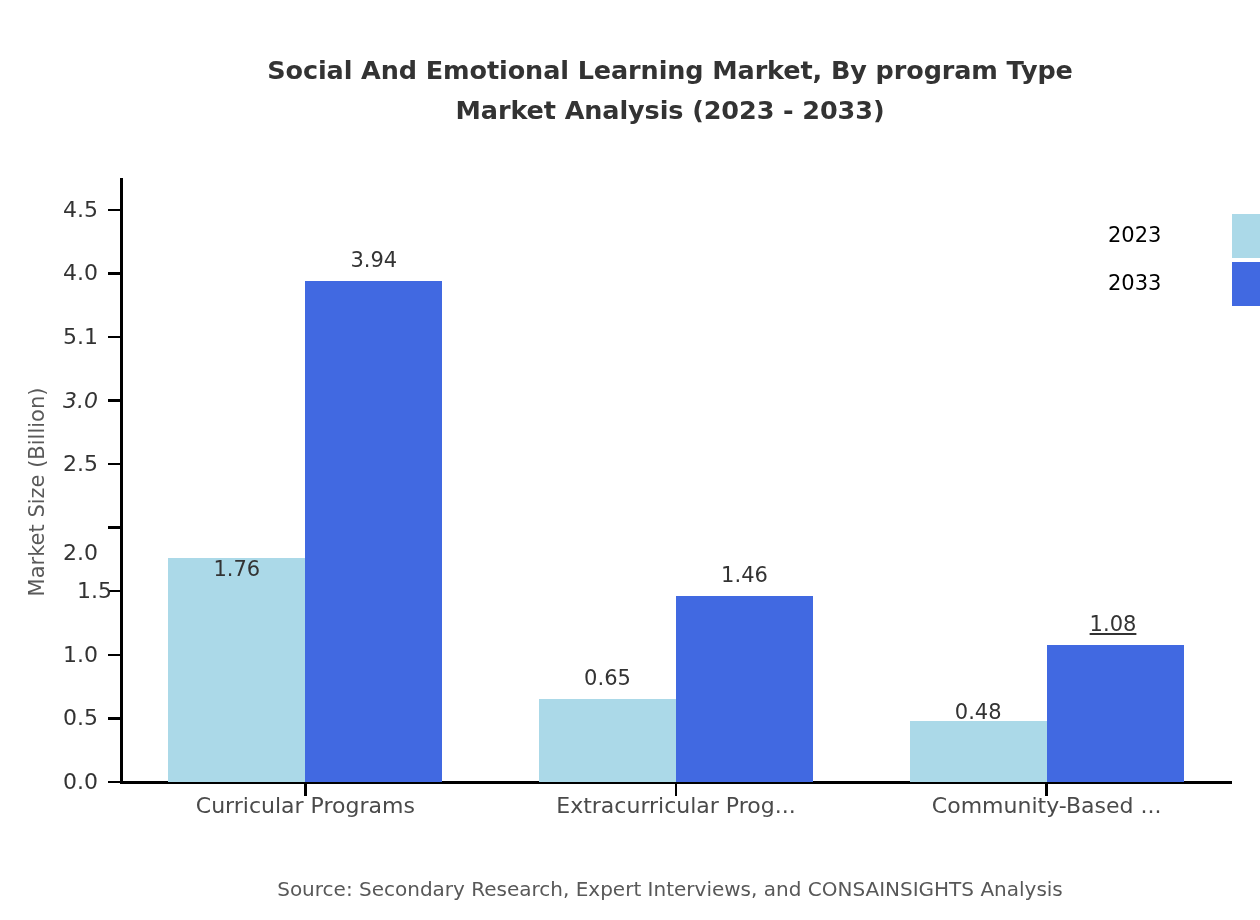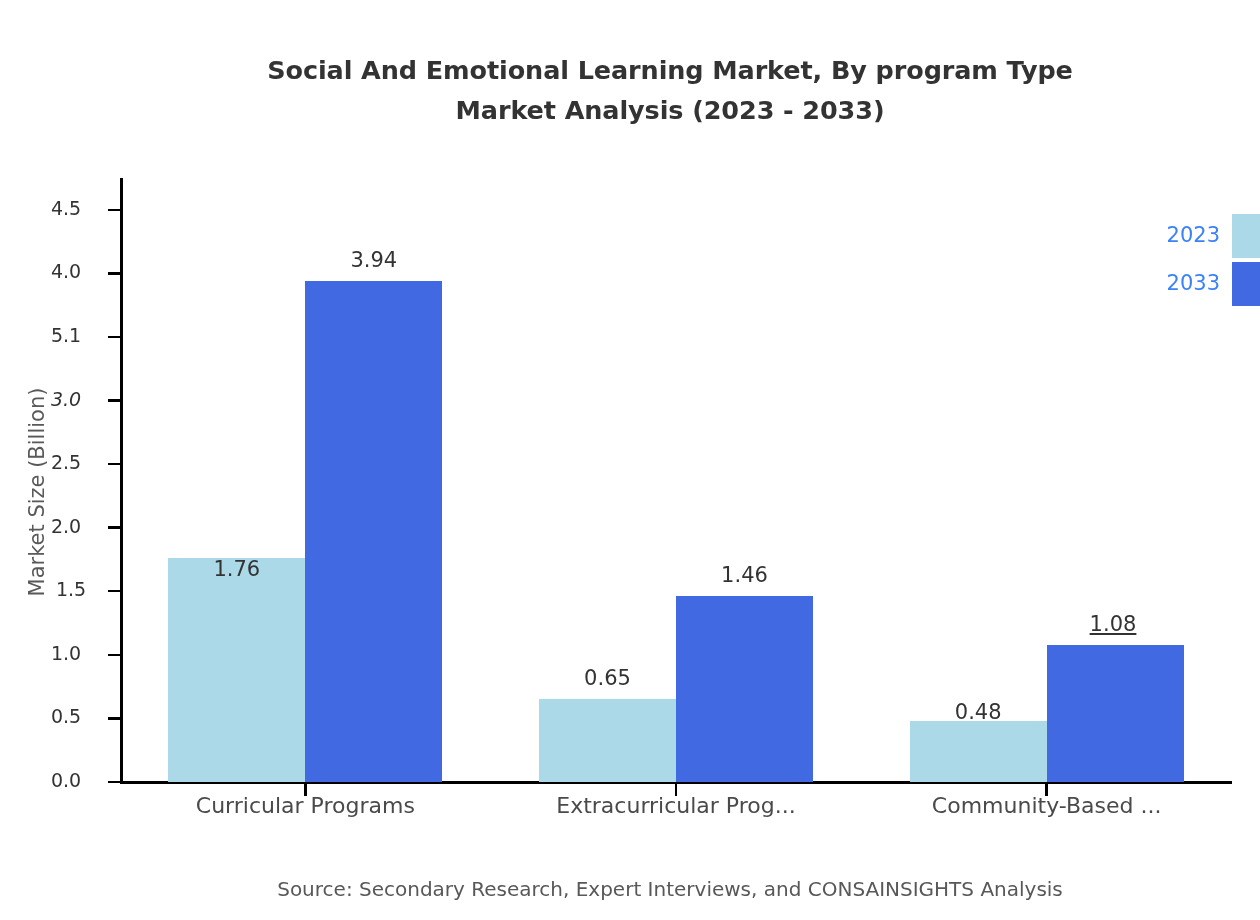--- a/index.html
+++ b/index.html
@@ -60,23 +60,23 @@
   .y-tick {
     position: absolute;
     left: 108px;
     width: 13px;
     height: 2.4px;
     background: #000000;
   }
   .y-tick-label {
     position: absolute;
     right: 1166px; 
-    font-size: 19px;
+    font-size: 22px;
     color: #333333;
-    text-align: center;
+    text-align: right;
     white-space: nowrap;
   }
 
   .x-tick {
     position: absolute;
     top: 783px;
     width: 2.4px;
     height: 13px;
     background: #000000;
   }
@@ -127,23 +127,23 @@
     position: absolute;
     left: 0;
     width: 170px;
     height: 48px;
   }
   .legend-label {
     position: absolute;
     left: 0;
     top: 9px;
     width: 112px;
-    text-align: right;
+    text-align: left;
     font-size: 21px;
-    color: #3b82f6;
+    color: #000000;
     white-space: nowrap;
   }
   .legend-swatch {
     position: absolute;
     left: 124px;
     top: 0;
     width: 46px;
     height: 44px;
   }
 
@@ -172,23 +172,23 @@
   <div id="y-axis-label">Market Size (Billion)</div>
 
   <div id="ticks-layer">
       <div class="y-tick" style="top: 780.8px;"></div>
       <div class="y-tick-label" style="right: auto; left: 34px; width: 64px; top: 769px;">0.0</div>
       <div class="y-tick" style="top: 717.221px;"></div>
       <div class="y-tick-label" style="right: auto; left: 34px; width: 64px; top: 705.421px;">0.5</div>
       <div class="y-tick" style="top: 653.642px;"></div>
       <div class="y-tick-label" style="right: auto; left: 34px; width: 64px; top: 641.842px;">1.0</div>
       <div class="y-tick" style="top: 590.063px;"></div>
-      <div class="y-tick-label" style="right: auto; left: 39px; width: 64px; top: 578.263px;">1.5</div>
+      <div class="y-tick-label" style="right: auto; left: 48px; width: 64px; top: 578.263px;">1.5</div>
       <div class="y-tick" style="top: 526.484px;"></div>
-      <div class="y-tick-label" style="right: auto; left: 34px; width: 64px; top: 515px;">2.0</div>
+      <div class="y-tick-label" style="right: auto; left: 34px; width: 64px; top: 540px;">2.0</div>
       <div class="y-tick" style="top: 462.905px;"></div>
       <div class="y-tick-label" style="right: auto; left: 34px; width: 64px; top: 451.105px;">2.5</div>
       <div class="y-tick" style="top: 399.326px;"></div>
       <div class="y-tick-label" style="right: auto; left: 34px; width: 64px; top: 387.526px; font-style: italic;">3.0</div>
       <div class="y-tick" style="top: 335.747px;"></div>
       <div class="y-tick-label" style="right: auto; left: 34px; width: 64px; top: 323.947px;">5.1</div>
       <div class="y-tick" style="top: 272.168px;"></div>
       <div class="y-tick-label" style="right: auto; left: 34px; width: 64px; top: 260.368px;">4.0</div>
       <div class="y-tick" style="top: 208.589px;"></div>
       <div class="y-tick-label" style="right: auto; left: 34px; width: 64px; top: 196.789px;">4.5</div>

